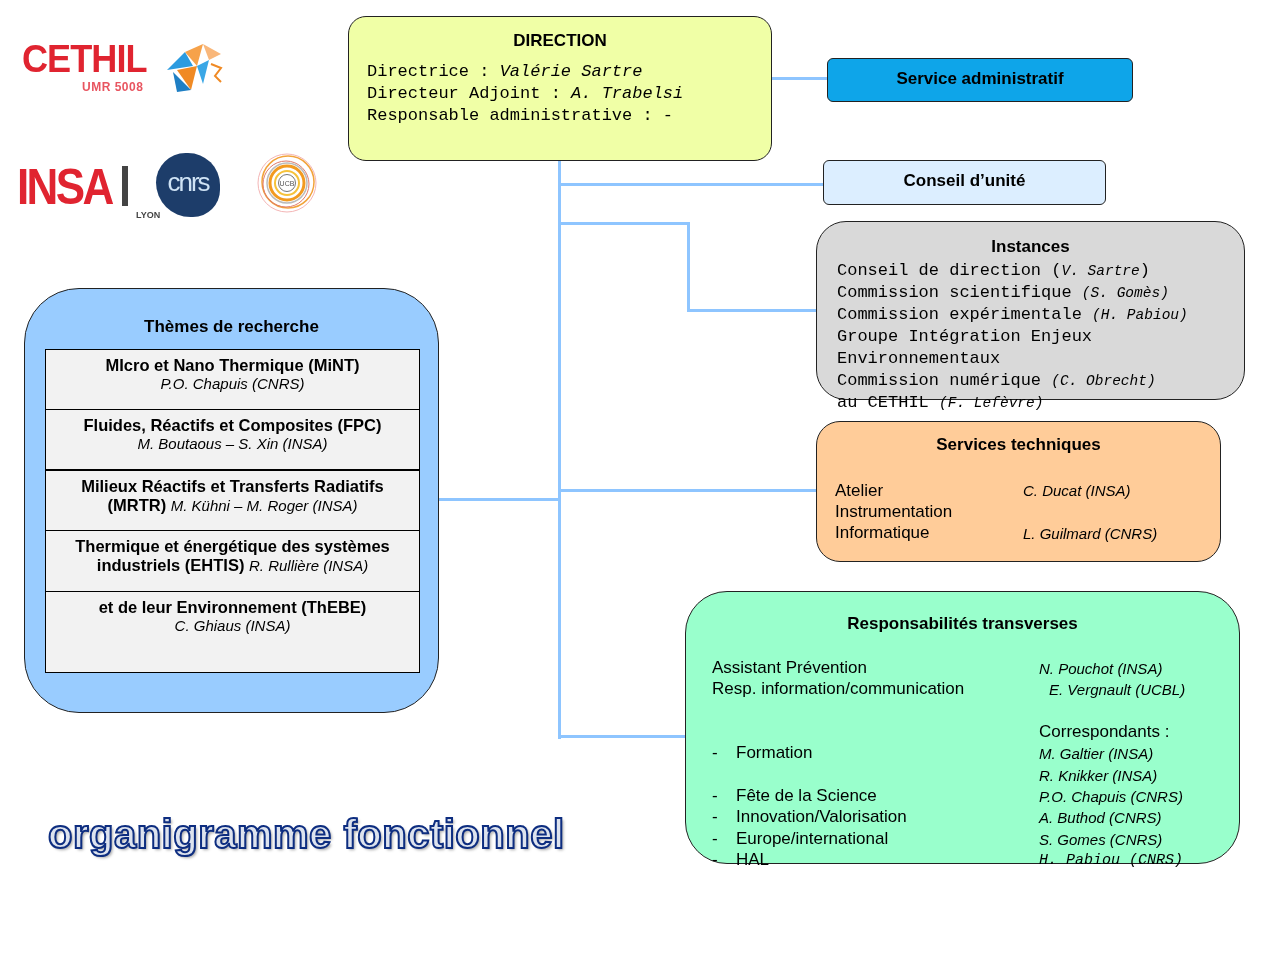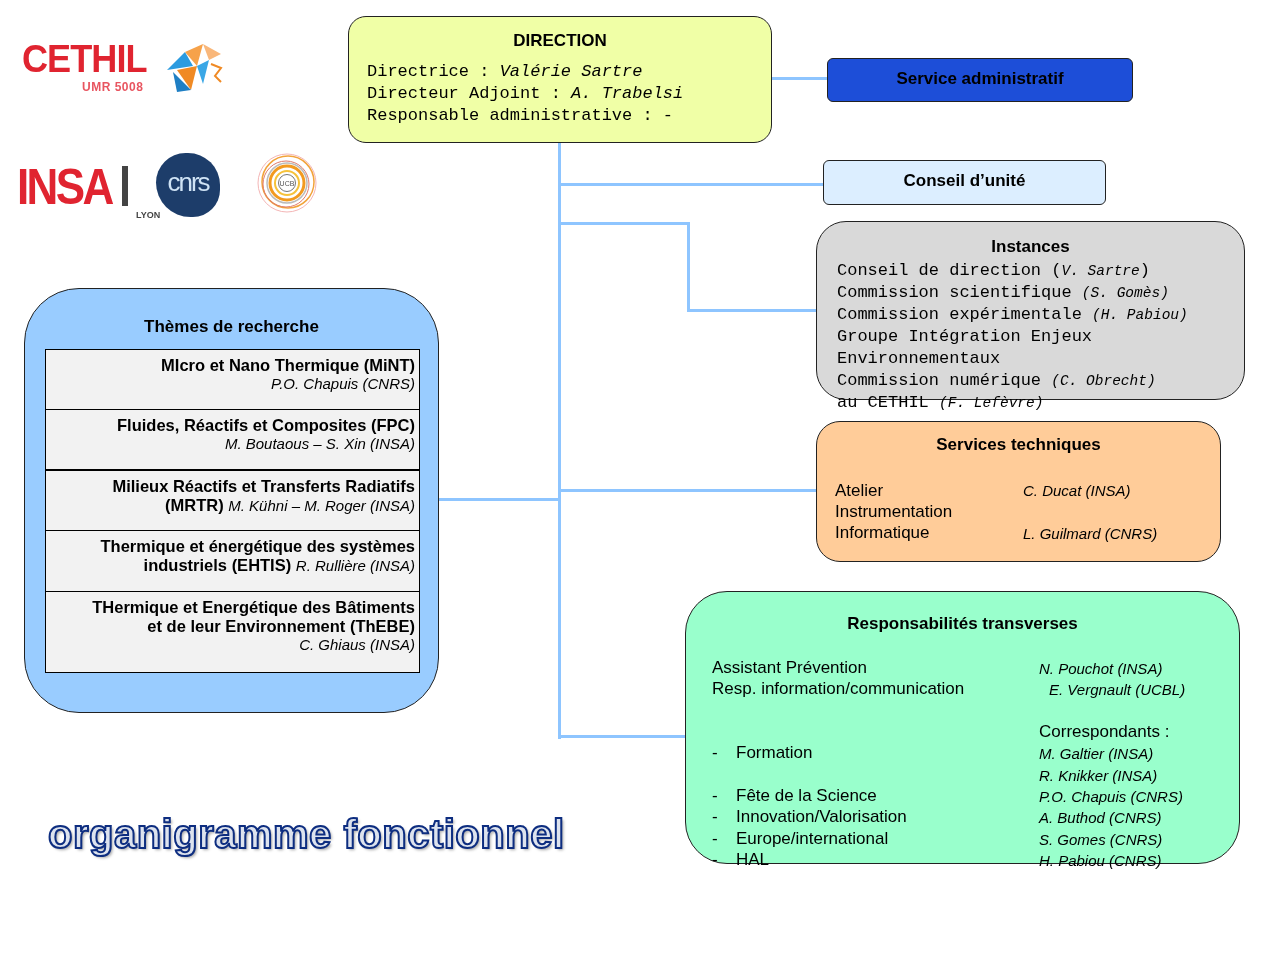--- a/index.html
+++ b/index.html
@@ -16,46 +16,46 @@
   #cethil-text { left:22px; top:38px; font-weight:bold; font-size:38px; color:#e02430; letter-spacing:-1px; font-family:"Liberation Sans", sans-serif; transform:scaleX(0.95); transform-origin:left; }
   #cethil-sub { left:82px; top:80px; font-size:12px; color:#e85560; font-weight:bold; letter-spacing:0.5px; }
   #insa-text { left:17px; top:158px; font-weight:bold; font-size:50px; color:#e02430; letter-spacing:-3px; transform:scaleX(0.88); transform-origin:left; font-family:"Liberation Sans", sans-serif; }
   #insa-bar { left:122px; top:166px; width:6px; height:40px; background:#444; }
   #insa-lyon { left:106px; top:210px; font-size:9px; font-weight:bold; color:#444;padding-left:30px; }
   #cnrs-logo { left:156px; top:153px; width:64px; height:64px; border-radius:48% 52% 44% 56%; background:#1d3d6a; }
   #cnrs-text { left:160px; top:167px; width:56px; text-align:center; color:#cfe3f5; font-size:26px; letter-spacing:-2px; }
   #ucbl-logo { left:256px; top:152px; width:62px; height:62px; }
 
   
-  #direction { left:348px; top:16px; width:424px; height:127px; background:#f0ffa6; border-radius:18px; }
+  #direction { left:348px; top:16px; width:424px; height:145px; background:#f0ffa6; border-radius:18px; }
   #direction .title { margin-top:14px; }
   #direction .rows { position:absolute; left:18px; top:44px; }
 
-  #serv-admin { left:827px; top:58px; width:306px; height:44px; background:#1d4ed8; border-radius:6px; }
+  #serv-admin { left:827px; top:58px; width:306px; height:44px; background:#0ea5e9; border-radius:6px; }
   #serv-admin .title { line-height:40px; }
   #conseil { left:823px; top:160px; width:283px; height:45px; background:#dceeff; border-radius:6px; }
   #conseil .title { line-height:40px; }
 
   #instances { left:816px; top:221px; width:429px; height:179px; background:#d9d9d9; border-radius:30px; }
   #instances .title { margin-top:15px; }
   #instances .rows { position:absolute; left:20px; top:38px; }
 
   #services-tech { left:816px; top:421px; width:405px; height:141px; background:#ffcc99; border-radius:24px; }
   #services-tech .title { margin-top:13px; }
   .st-row { position:absolute; font-size:17px; }
 
   #resp { left:685px; top:591px; width:555px; height:273px; background:#99ffcc; border-radius:42px; }
   #resp .title { margin-top:22px; }
   .rt { position:absolute; font-size:17px; white-space:nowrap; }
   .rt-it { position:absolute; font-size:15px; font-style:italic; white-space:nowrap; }
 
   #themes { left:24px; top:288px; width:415px; height:425px; background:#99ccff; border-radius:55px; }
   #themes .title { margin-top:28px; }
   #themes-table { position:absolute; left:20px; top:60px; width:373px; border:1px solid #000; background:#f2f2f2; }
-  .theme-row { border-bottom:1px solid #000; text-align:right; font-size:16.5px; padding:6px 4px 16px 4px; box-sizing:border-box; }
+  .theme-row { border-bottom:1px solid #000; text-align:center; font-size:16.5px; padding:6px 4px 16px 4px; box-sizing:border-box; }
   .theme-row:last-child { border-bottom:none; }
   .theme-row b { font-weight:bold; }
   .theme-row .who { font-style:italic; font-size:15px; font-weight:normal; }
 
   #org-title { left:48px; top:812px; font-size:40px; font-weight:bold; color:#dde3ee; -webkit-text-stroke:2px #0d2d80; letter-spacing:0.5px; text-shadow:2px 2px 3px rgba(0,0,0,0.35); font-family:"Liberation Sans", sans-serif; }
 </style>
 </head>
 <body>
 
 <div class="line" style="left:558px; top:143px; width:3px; height:596px;"></div>
@@ -158,21 +158,21 @@
   <div class="rt" style="left:26px; top:215px;">-</div>
   <div class="rt" style="left:50px; top:215px;">Innovation/Valorisation</div>
   <div class="rt-it" style="left:353px; top:217px;">A. Buthod (CNRS)</div>
 
   <div class="rt" style="left:26px; top:237px;">-</div>
   <div class="rt" style="left:50px; top:237px;">Europe/international</div>
   <div class="rt-it" style="left:353px; top:239px;">S. Gomes (CNRS)</div>
 
   <div class="rt" style="left:26px; top:258px;">-</div>
   <div class="rt" style="left:50px; top:258px;">HAL</div>
-  <div class="rt-it" style="left:353px; top:260px;">H. Pabiou (CNRS)</div>
+  <div class="rt-it" style="left:353px; top:260px;font-family:Liberation Mono, monospace;">H. Pabiou (CNRS)</div>
 </div>
 
 <div class="box" id="themes">
   <div class="title">Thèmes de recherche</div>
   <div id="themes-table">
     <div class="theme-row" style="height:60px;">
       <div><b>MIcro et Nano Thermique (MiNT)</b></div>
       <div class="who">P.O. Chapuis (CNRS)</div>
     </div>
     <div class="theme-row" style="height:61px; border-bottom-width:2px;">
@@ -181,20 +181,19 @@
     </div>
     <div class="theme-row" style="height:60px;">
       <div><b>Milieux Réactifs et Transferts Radiatifs</b></div>
       <div><b>(MRTR)</b> <span class="who">M. Kühni – M. Roger (INSA)</span></div>
     </div>
     <div class="theme-row" style="height:61px;">
       <div><b>Thermique et énergétique des systèmes</b></div>
       <div><b>industriels (EHTIS)</b> <span class="who">R. Rullière (INSA)</span></div>
     </div>
     <div class="theme-row" style="height:80px;">
-      <div><b>THermique et Energétique des Bâtiments</b></div>
       <div><b>et de leur Environnement (ThEBE)</b></div>
       <div class="who">C. Ghiaus (INSA)</div>
     </div>
   </div>
 </div>
 
 <div class="abs" id="org-title">organigramme fonctionnel</div>
 
 </body></html>

